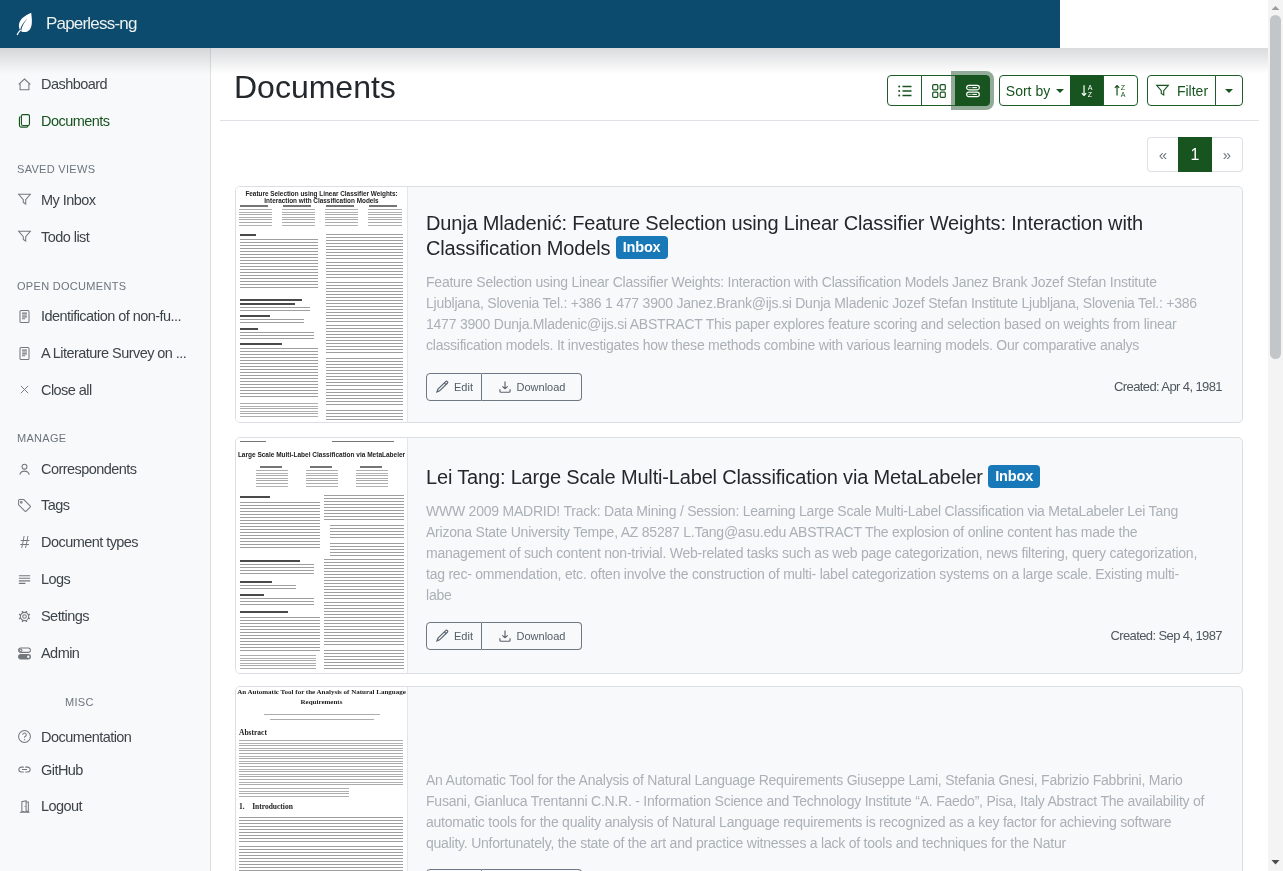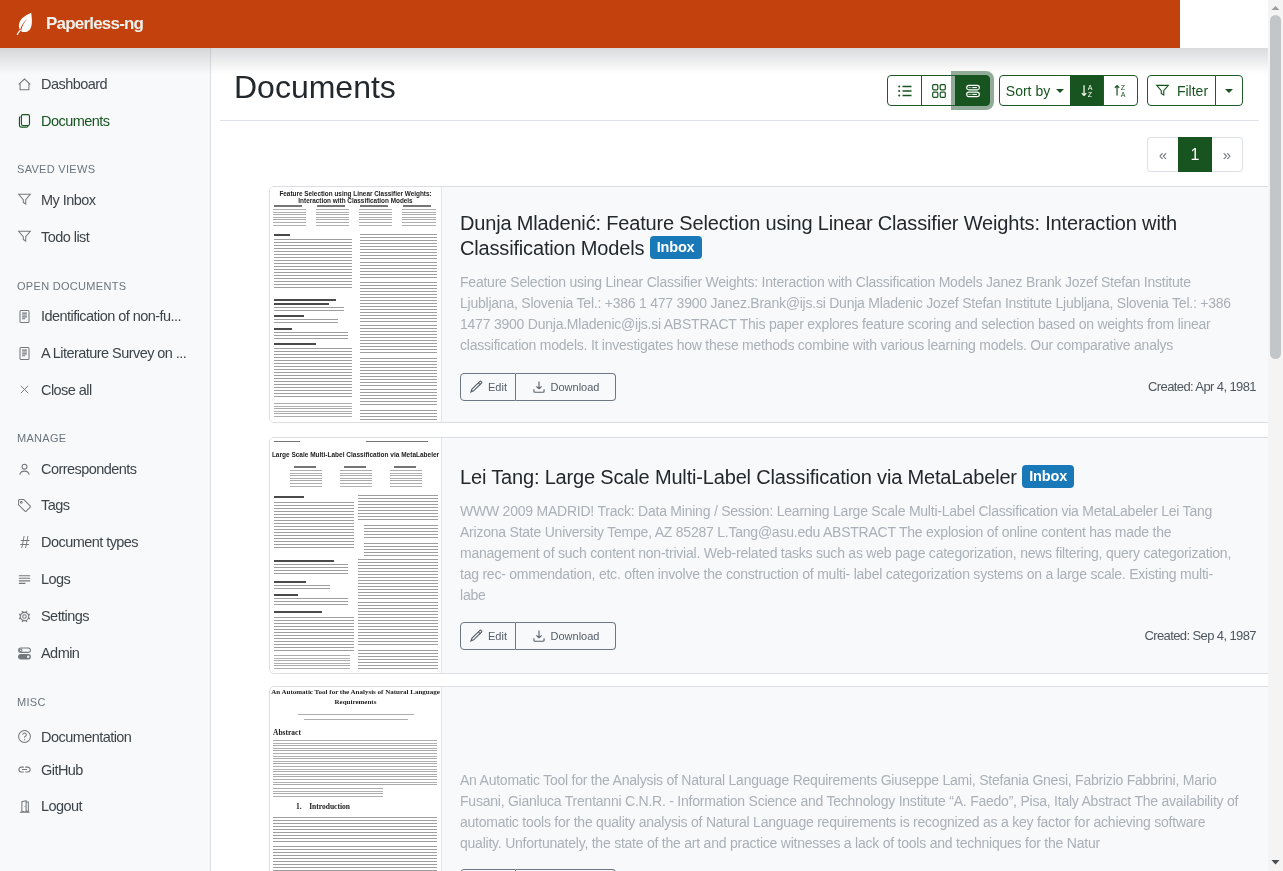--- a/index.html
+++ b/index.html
@@ -1,20 +1,20 @@
 <!DOCTYPE html>
 <html><head>
 <meta charset="utf-8">
 <style>
 * { margin:0; padding:0; box-sizing:border-box; }
 html,body { width:1283px; height:871px; overflow:hidden; font-family:"Liberation Sans", sans-serif; background:#fff; }
 .abs { position:absolute; }
 
 
-#header { position:absolute; left:0; top:0; width:1180px; height:48px; background:#c2410c; z-index:30;font-weight:bold; }
+#header { position:absolute; left:0; top:0; width:1060px; height:48px; background:#0c4a6e; z-index:30; }
 #brand { position:absolute; left:15px; top:0; height:48px; display:flex; align-items:center; color:#eef2ee; font-size:17px; letter-spacing:-0.8px; }
 #brand svg { margin-right:11px; }
 #search { position:absolute; left:215px; top:5px; width:1049px; height:38px; background:#2c6639; border:1px solid #1c5429; border-radius:4px; color:#ccd4cd; font-size:15.5px; line-height:36px; padding-left:12px; }
 #hdrshadow { position:absolute; left:0; top:48px; width:1268px; height:26px; background:linear-gradient(to bottom, rgba(120,125,130,0.28), rgba(120,125,130,0)); z-index:25; pointer-events:none; }
 
 
 #sidebar { position:absolute; left:0; top:48px; width:211px; height:823px; background:#f8f9fa; border-right:1px solid #dde0e3; z-index:10; }
 .nav-item { position:absolute; left:17px; display:flex; align-items:center; color:#3d4449; font-size:14.5px; letter-spacing:-0.55px; height:24px; white-space:nowrap; }
 .nav-item .ic { width:15px; height:16px; margin-right:9px; display:inline-flex; align-items:center; justify-content:center; color:#73787d; }
 .nav-item.active { color:#17541f; }
@@ -31,21 +31,21 @@
 .btn.dark { background:#17541f; color:#fff; border-color:#17541f; }
 
 
 #pager { position:absolute; left:935px; top:89px; width:96px; height:35px; display:flex; border-radius:4px; }
 #pager .pg { border:1px solid #dee2e6; background:#fff; color:#6c757d; display:flex; align-items:center; justify-content:center; font-size:15px; }
 #pager .pg.first { border-radius:4px 0 0 4px; width:31px; border-right:none;}
 #pager .pg.last { border-radius:0 4px 4px 0; width:31px; border-left:none;}
 #pager .pg.act { background:#17541f; color:#fff; border-color:#17541f; width:34px; font-size:16px; }
 
 
-.card { position:absolute; left:23px; width:1008px; height:237px; background:#f8f9fa; border:1px solid #dbdfe3; border-radius:5px;margin-left:34px; }
+.card { position:absolute; left:23px; width:1008px; height:237px; background:#f8f9fa; border:1px solid #dbdfe3; border-radius:5px; }
 .thumb { position:absolute; left:0; top:0; width:172px; height:235px; background:#fff; border-radius:4px 0 0 4px; border-right:1px solid #e4e7ea; overflow:hidden; }
 .cbody { position:absolute; left:172px; top:0; right:0; bottom:0; padding:12px 20px 12px 18px; }
 .ctitle { font-size:20px; line-height:24.8px; color:#23282d; letter-spacing:-0.17px; }
 .badge { display:inline-block; font-weight:bold; color:#fff; font-size:14.5px; line-height:15px; padding:4px 7px; border-radius:4px; vertical-align:3px; }
 .badge.inbox { background:#1878b8; }
 .badge.todo { background:#e21c25; }
 .excerpt { color:#aab0b7; font-size:14px; line-height:21px; white-space:nowrap; overflow:hidden; letter-spacing:-0.23px; }
 .actions { position:absolute; left:18px; display:flex; }
 .abtn { height:28px; border:1px solid #6e7884; color:#525c66; font-size:11px; display:flex; align-items:center; justify-content:center; padding:0; background:transparent; }
 .abtn svg { margin-right:5px; flex-shrink:0; }
@@ -147,21 +147,21 @@
         </svg>
       </span>Settings</div>
   <div class="nav-item" style="top:593px;"><span class="ic">
         <svg width="15" height="15" viewBox="0 0 16 16" fill="none" stroke="#73787d" stroke-width="1.1">
           <rect x="1.7" y="2.2" width="12.6" height="4.6" rx="2.3"></rect>
           <circle cx="4" cy="4.5" r="1.3"></circle>
           <rect x="1.7" y="9.2" width="12.6" height="4.6" rx="2.3" fill="#73787d"></rect>
           <circle cx="12" cy="11.5" r="1.3" fill="#f8f9fa" stroke="none"></circle>
         </svg>
       </span>Admin</div>
-  <div class="nav-label" style="top:648px;">MISC</div>
+  <div class="nav-label" style="top:648px;margin-left:48px;">MISC</div>
   <div class="nav-item" style="top:672.5px;align-items:flex-end;"><span class="ic">
         <svg width="15" height="15" viewBox="0 0 16 16" fill="none" stroke="#73787d" stroke-width="1.1">
           <circle cx="8" cy="8" r="6.3"></circle>
           <path d="M6.1 6.2 a1.9 1.9 0 1 1 2.6 1.8 c-0.5 0.2 -0.7 0.5 -0.7 1 v0.4"></path>
           <circle cx="8" cy="11.4" r="0.7" fill="#73787d" stroke="none"></circle>
         </svg>
       </span>Documentation</div>
   <div class="nav-item" style="top:709.5px;"><span class="ic">
         <svg width="15" height="15" viewBox="0 0 16 16" fill="none" stroke="#73787d" stroke-width="1.2">
           <path d="M7.2 5.4 H4.6 a2.6 2.6 0 0 0 0 5.2 h2.6 M8.8 5.4 h2.6 a2.6 2.6 0 0 1 0 5.2 H8.8 M5.3 8 h5.4"></path>
@@ -340,21 +340,21 @@
 
   <div class="card" style="top:638px;">
     <div class="thumb" id="th3">
       <div class="tt" style="top:1px; font-size:7px; line-height:9.5px; font-family:'Liberation Serif',serif;">An Automatic Tool for the Analysis of Natural Language<br>Requirements</div>
       <div class="st2" style="left:28px;top:27px;width:116px;height:2px;"></div>
       <div class="st2" style="left:34px;top:32px;width:104px;height:2px;"></div>
       <div class="tt" style="top:41px; font-size:7.5px; text-align:left; left:3px; width:60px; font-family:'Liberation Serif',serif;">Abstract</div>
       <div class="st2" style="left:3px;top:53px;width:164px;height:24px;"></div>
       <div class="st2" style="left:3px;top:79px;width:164px;height:20px;"></div>
       <div class="st2" style="left:3px;top:101px;width:110px;height:9px;"></div>
-      <div class="tt" style="top:115px; font-size:7.5px; text-align:center; left:3px; width:100px; font-family:'Liberation Serif',serif;">1.&nbsp;&nbsp;&nbsp;&nbsp;Introduction</div>
+      <div class="tt" style="top:115px; font-size:7.5px; text-align:left; left:3px; width:100px; font-family:'Liberation Serif',serif;">1.&nbsp;&nbsp;&nbsp;&nbsp;Introduction</div>
       <div class="st" style="left:3px;top:130px;width:164px;height:27px;"></div>
       <div class="st" style="left:3px;top:159px;width:164px;height:40px;"></div>
 
     </div>
     <div class="cbody">
       <div class="excerpt abs" style="left:18px;top:82.5px;right:20px;">An Automatic Tool for the Analysis of Natural Language Requirements Giuseppe Lami, Stefania Gnesi, Fabrizio Fabbrini, Mario<br>Fusani, Gianluca Trentanni C.N.R. - Information Science and Technology Institute “A. Faedo”, Pisa, Italy Abstract The availability of<br>automatic tools for the quality analysis of Natural Language requirements is recognized as a key factor for achieving software<br>quality. Unfortunately, the state of the art and practice witnesses a lack of tools and techniques for the Natur</div>
       <div class="actions" style="top:182px;">
         <div class="abtn edit">Edit</div>
         <div class="abtn dl">Download</div>
       </div>

